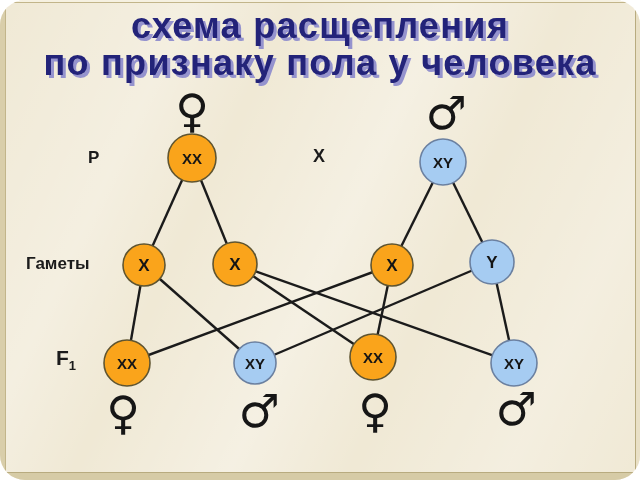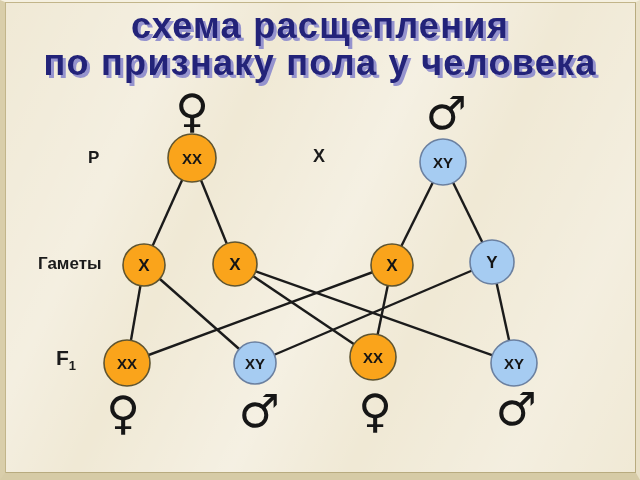--- a/index.html
+++ b/index.html
@@ -10,20 +10,21 @@
   .slide {
     position:relative; width:640px; height:480px;
     background:
       linear-gradient(115deg,
         rgba(255,255,255,0) 0%, rgba(255,255,255,0.28) 22%,
         rgba(255,255,255,0) 34%, rgba(255,255,255,0.33) 52%,
         rgba(255,255,255,0) 66%, rgba(255,255,255,0.25) 84%,
         rgba(255,255,255,0) 100%),
       #f0e9d5;
     overflow:hidden;
+    border-radius:25px;
   }
   .frame {
     position:absolute; inset:0; pointer-events:none; box-sizing:border-box;
     border-top:2px solid #f6f1e1;
     border-right:4px solid #e9e0c6;
     border-bottom:7px solid #d6cba6;
     border-left:5px solid #d9ceaa;
     box-shadow: inset 1px 1px 0 #c2b58a, inset -1px -1px 0 #b8ab7f;
   }
   .title {
@@ -31,21 +32,21 @@
     text-align:center;
     font-weight:bold; font-size:36px; line-height:37px; letter-spacing:1.3px;
     color:var(--title-color, #232379);
     text-shadow:3px 3px 0 var(--title-shadow, #9593ce);
     white-space:nowrap;
   }
   .row-label {
     position:absolute; color:#1b1b1b; font-weight:bold; white-space:nowrap;
   }
   .label-p       { left:88px;  top:148px; font-size:17px; }
-  .label-gametes { left:38px;  top:254px; font-size:17px; }
+  .label-gametes { left:26px;  top:254px; font-size:17px; }
   .label-f1      { left:56px;  top:346px; font-size:21px;text-align:right; }
   .label-f1 sub  { font-size:13px; }
   .cross-sign {
     position:absolute; left:313px; top:146px;
     color:#1b1b1b; font-weight:bold; font-size:18px;
   }
   svg#diagram { position:absolute; left:0; top:0; }
   .node-label { font-family:"Liberation Sans", sans-serif; font-weight:bold; fill:#151515; }
   .sex-symbol { font-family:"DejaVu Sans", sans-serif; fill:#161616; font-weight:normal; }
 </style>

